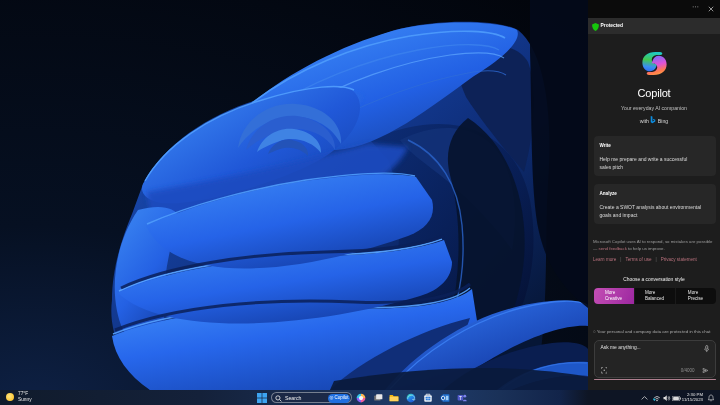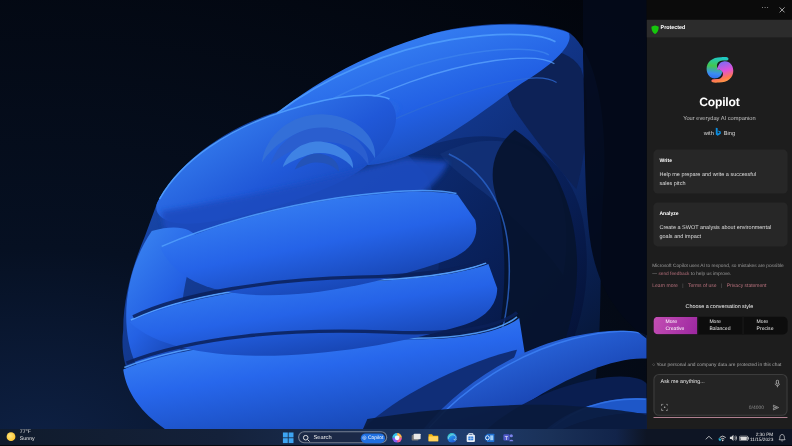--- a/index.html
+++ b/index.html
@@ -8,21 +8,21 @@
   #wall { position:absolute; left:0; top:0; width:588px; height:390px; }
   
   #side { position:absolute; left:588px; top:0; width:132px; height:390px; background:#1d1d1d; }
   #titlebar { position:absolute; left:0; top:0; width:132px; height:18px; background:#0b0b0b; color:#cfcfcf; }
   #titlebar .dots { position:absolute; right:21px; top:3px; font-size:7px; color:#c8c8c8;}
   #titlebar .x { position:absolute; right:6px; top:6px; }
   #protbar { position:absolute; left:0; top:18px; width:132px; height:16px; background:#2c2c2c; }
   #protbar svg { position:absolute; left:4px; top:4.5px; }
   #protbar span { position:absolute; left:12.5px; top:4.5px; font-size:4.9px; font-weight:bold; color:#fff; }
   #logo { position:absolute; left:52px; top:51px; }
-  #cpname { position:absolute; left:0; top:86.5px; width:132px; text-align:center; color:#fff; font-size:11px; font-weight:bold; letter-spacing:-0.2px; }
+  #cpname { position:absolute; left:0; top:86.5px; width:132px; text-align:center; color:#fff; font-size:11px; font-weight:normal; letter-spacing:-0.2px; }
   #tag1 { position:absolute; left:0; top:104.5px; width:132px; text-align:center; color:#c0c0c0; font-size:5.2px; }
   #tag2 { position:absolute; left:0; top:116px; width:132px; text-align:center; color:#d8d8d8; font-size:5.2px; }
   #tag2 svg { vertical-align:-1px; }
   .card { position:absolute; left:5.5px; width:122px; height:40px; background:#272727; border-radius:4px; padding:7px 6px; }
   .card h4 { color:#fff; font-size:4.6px; font-weight:bold; }
   .card p { color:#dcdcdc; font-size:5px; line-height:8.4px; margin-top:7px; white-space:nowrap; }
   #card1 { top:135.5px; }
   #card2 { top:184px; }
   #fine { position:absolute; left:5px; top:239px; width:127px; color:#9d9d9d; font-size:4.35px; line-height:6.8px; }
   #fine a { color:#b8717d; text-decoration:none; }

